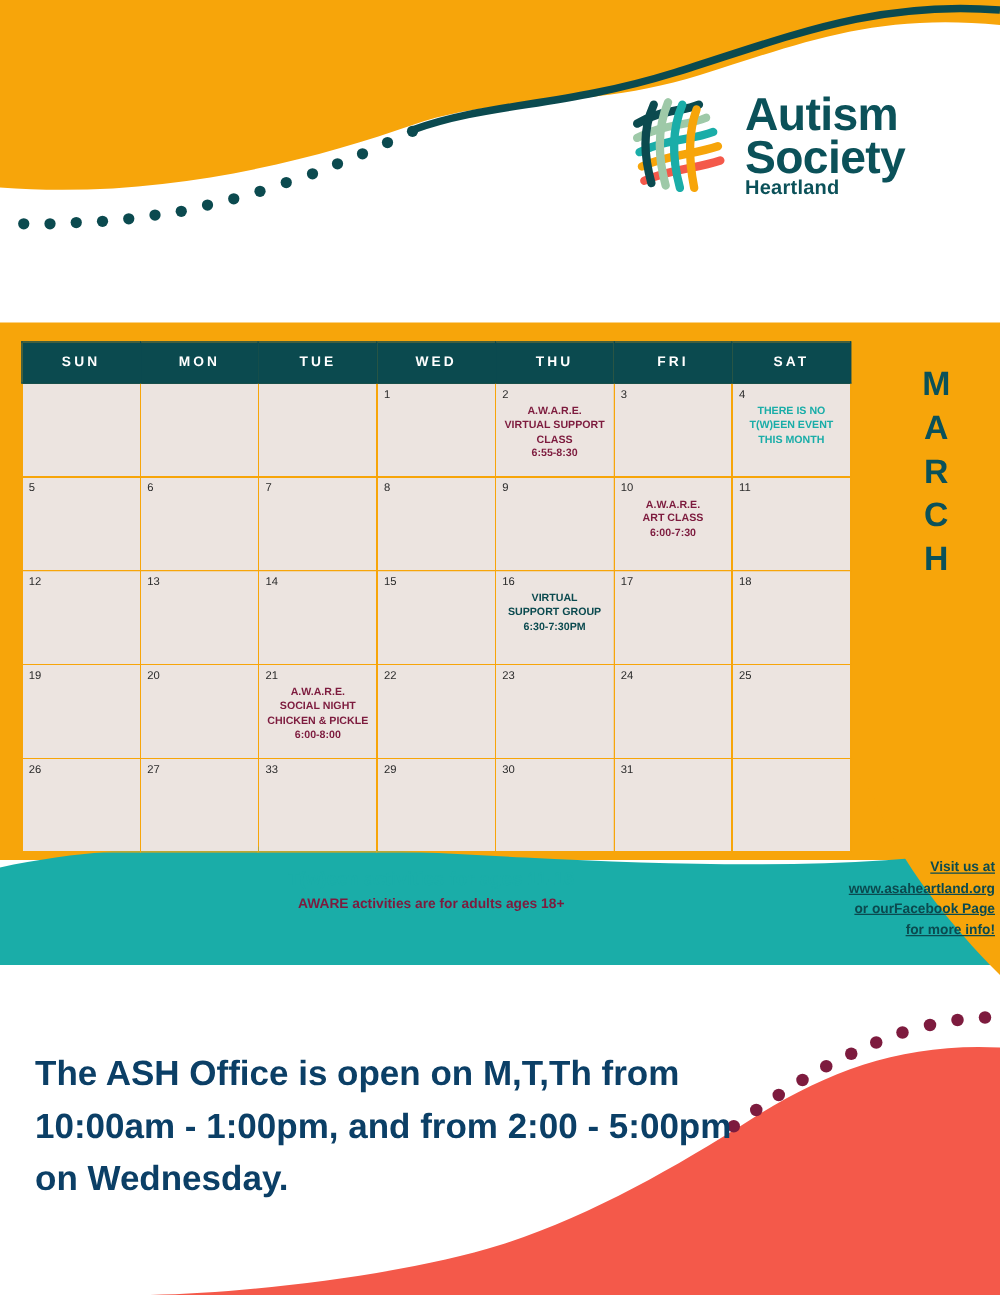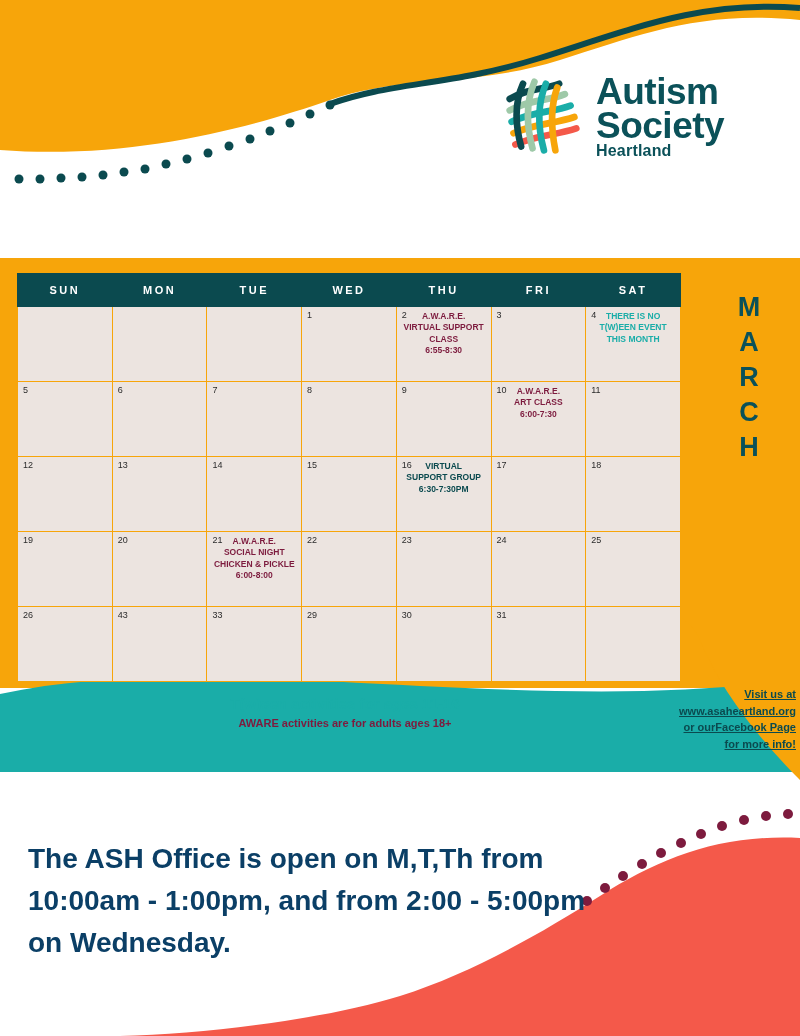--- a/index.html
+++ b/index.html
@@ -129,21 +129,21 @@
     position: relative;
   }
   .daynum {
     position: absolute;
     top: 3px;
     left: 5px;
     font-size: 9px;
     color: #2b2b2b;
   }
   .evt {
-    padding-top: 4px;
+    padding-top: 16px;
     text-align: center;
     font-size: 8.5px;
     line-height: 1.35;
     font-weight: bold;
   }
   .evt.aware   { color: #7d1b3e; }
   .evt.tween   { color: #1aada8; }
   .evt.virtual { color: #0b4a4f; }
 
   
@@ -388,21 +388,21 @@
         </td>
         <td>
           <span class="daynum">25</span>
         </td>
       </tr>
       <tr>
         <td>
           <span class="daynum">26</span>
         </td>
         <td>
-          <span class="daynum">43</span>
+          <span class="daynum">27</span>
         </td>
         <td>
           <span class="daynum">33</span>
         </td>
         <td>
           <span class="daynum">29</span>
         </td>
         <td>
           <span class="daynum">30</span>
         </td>

